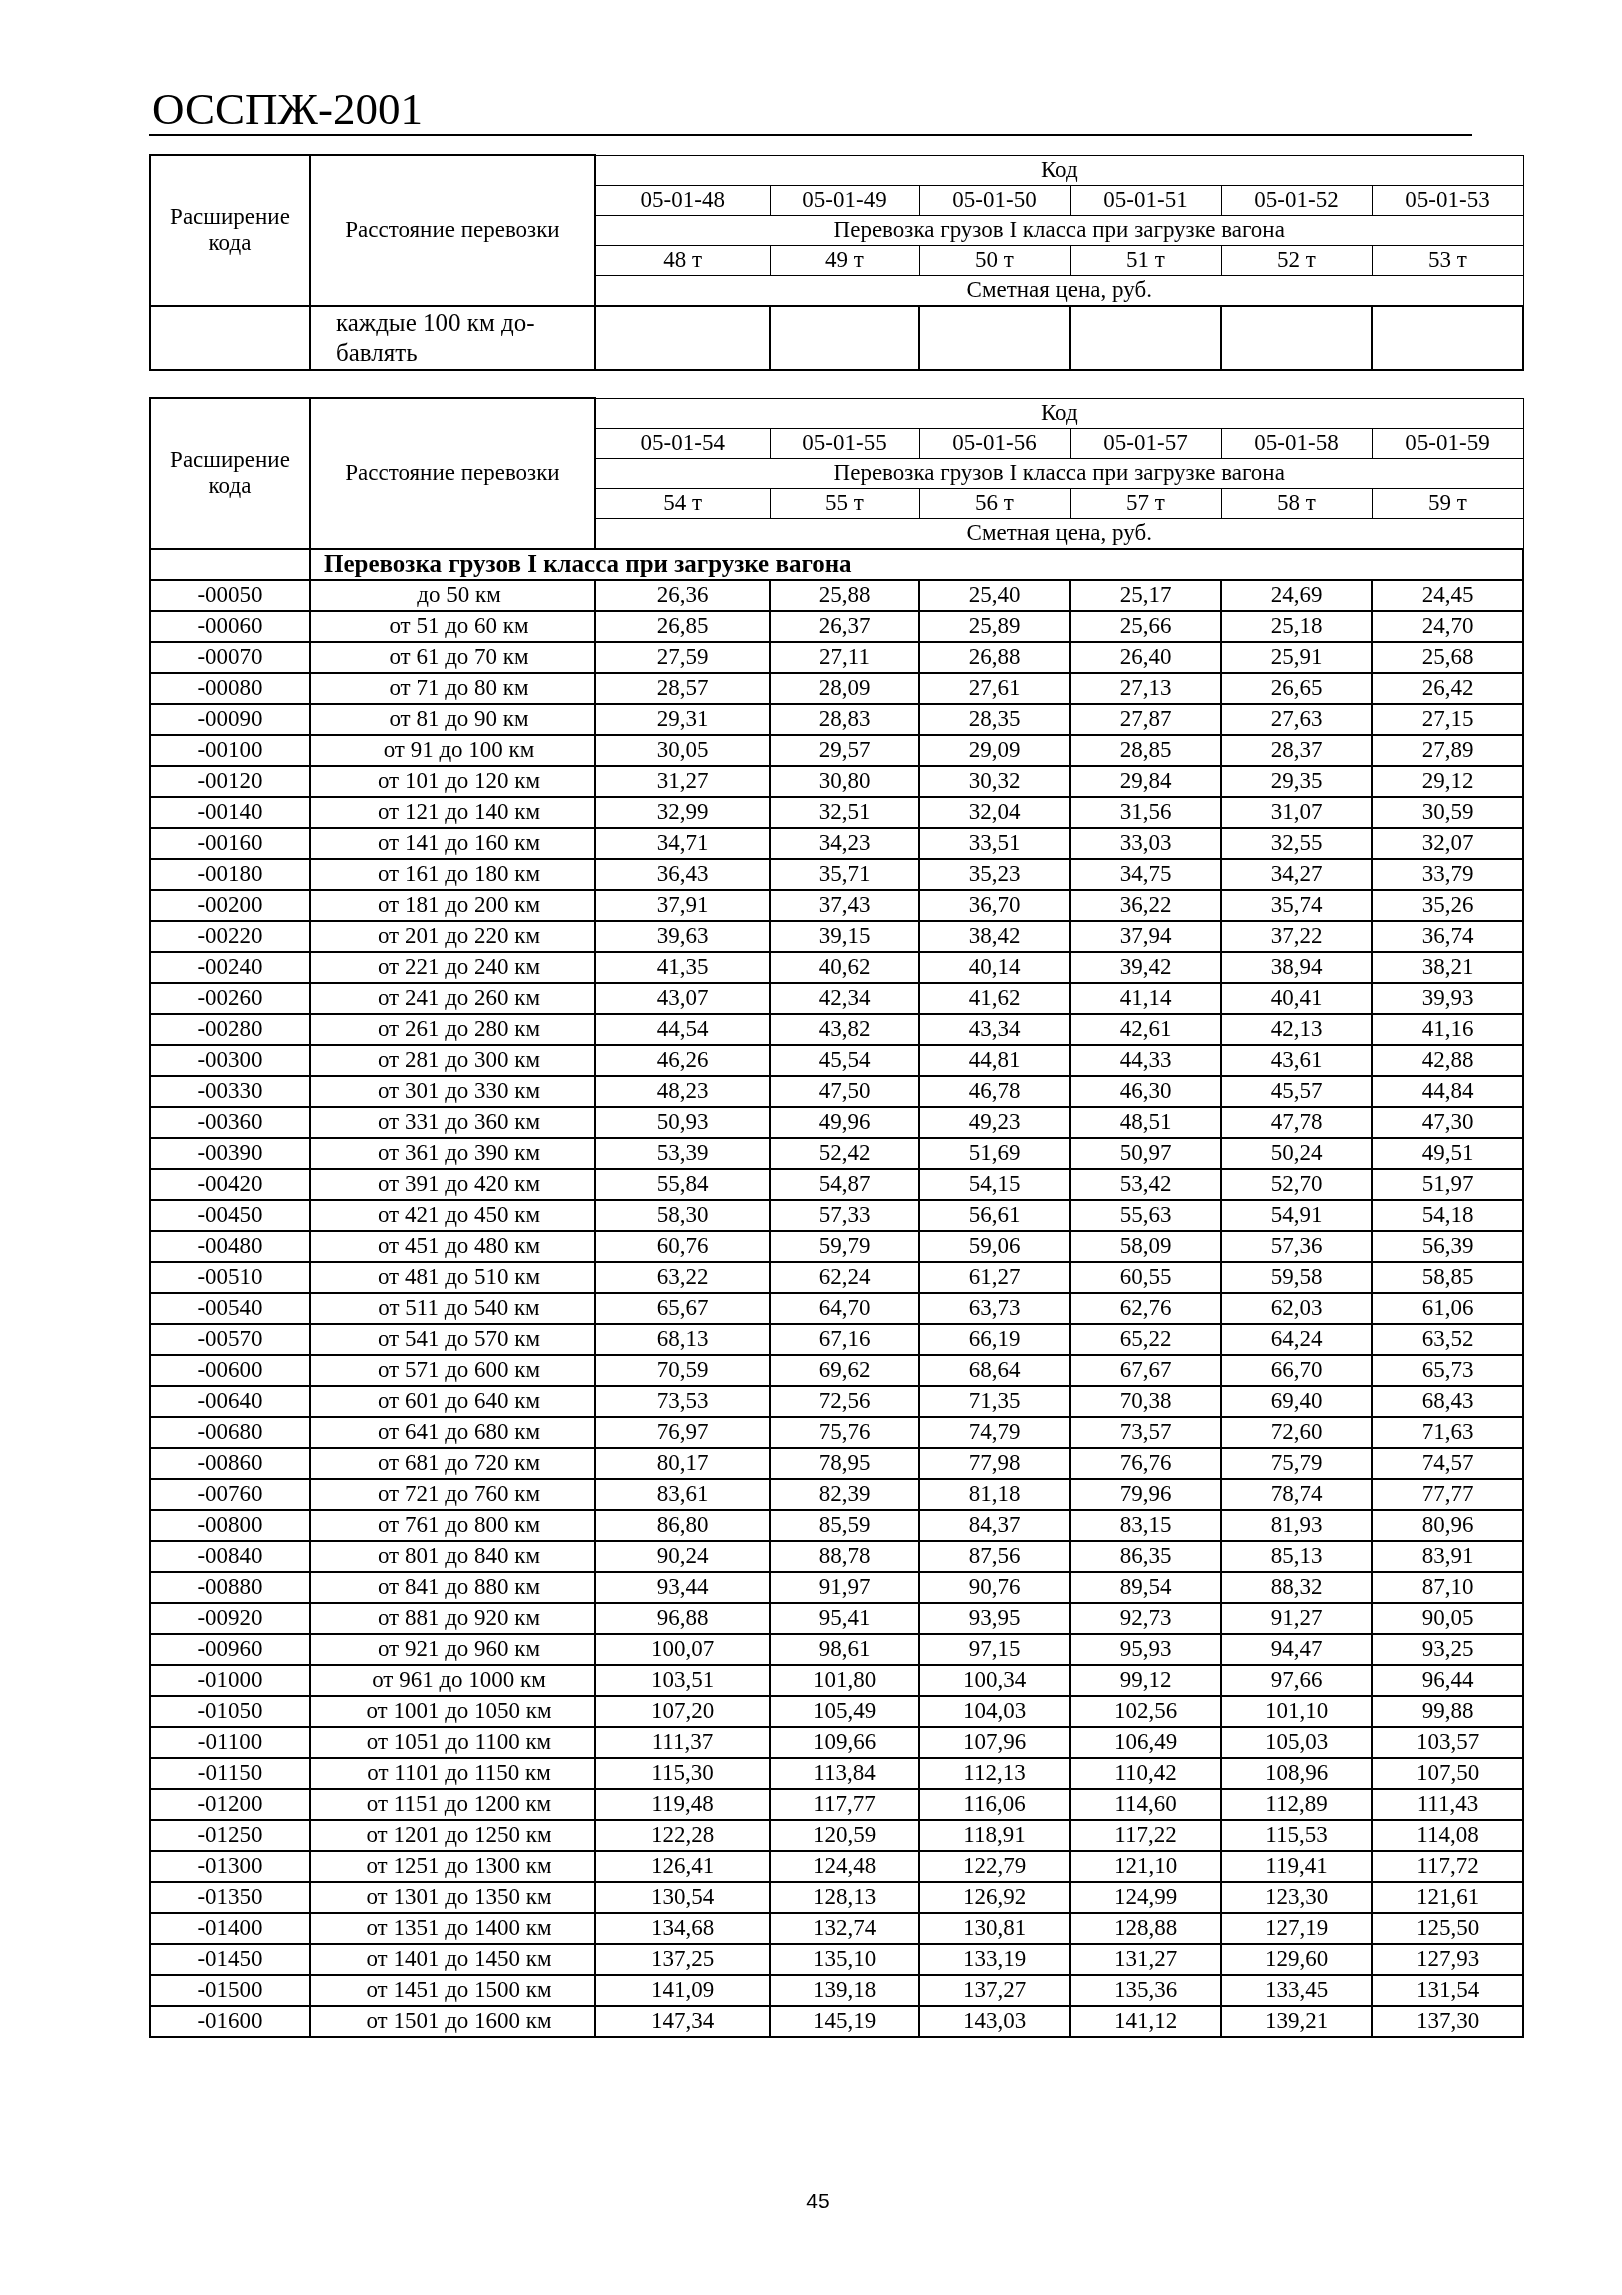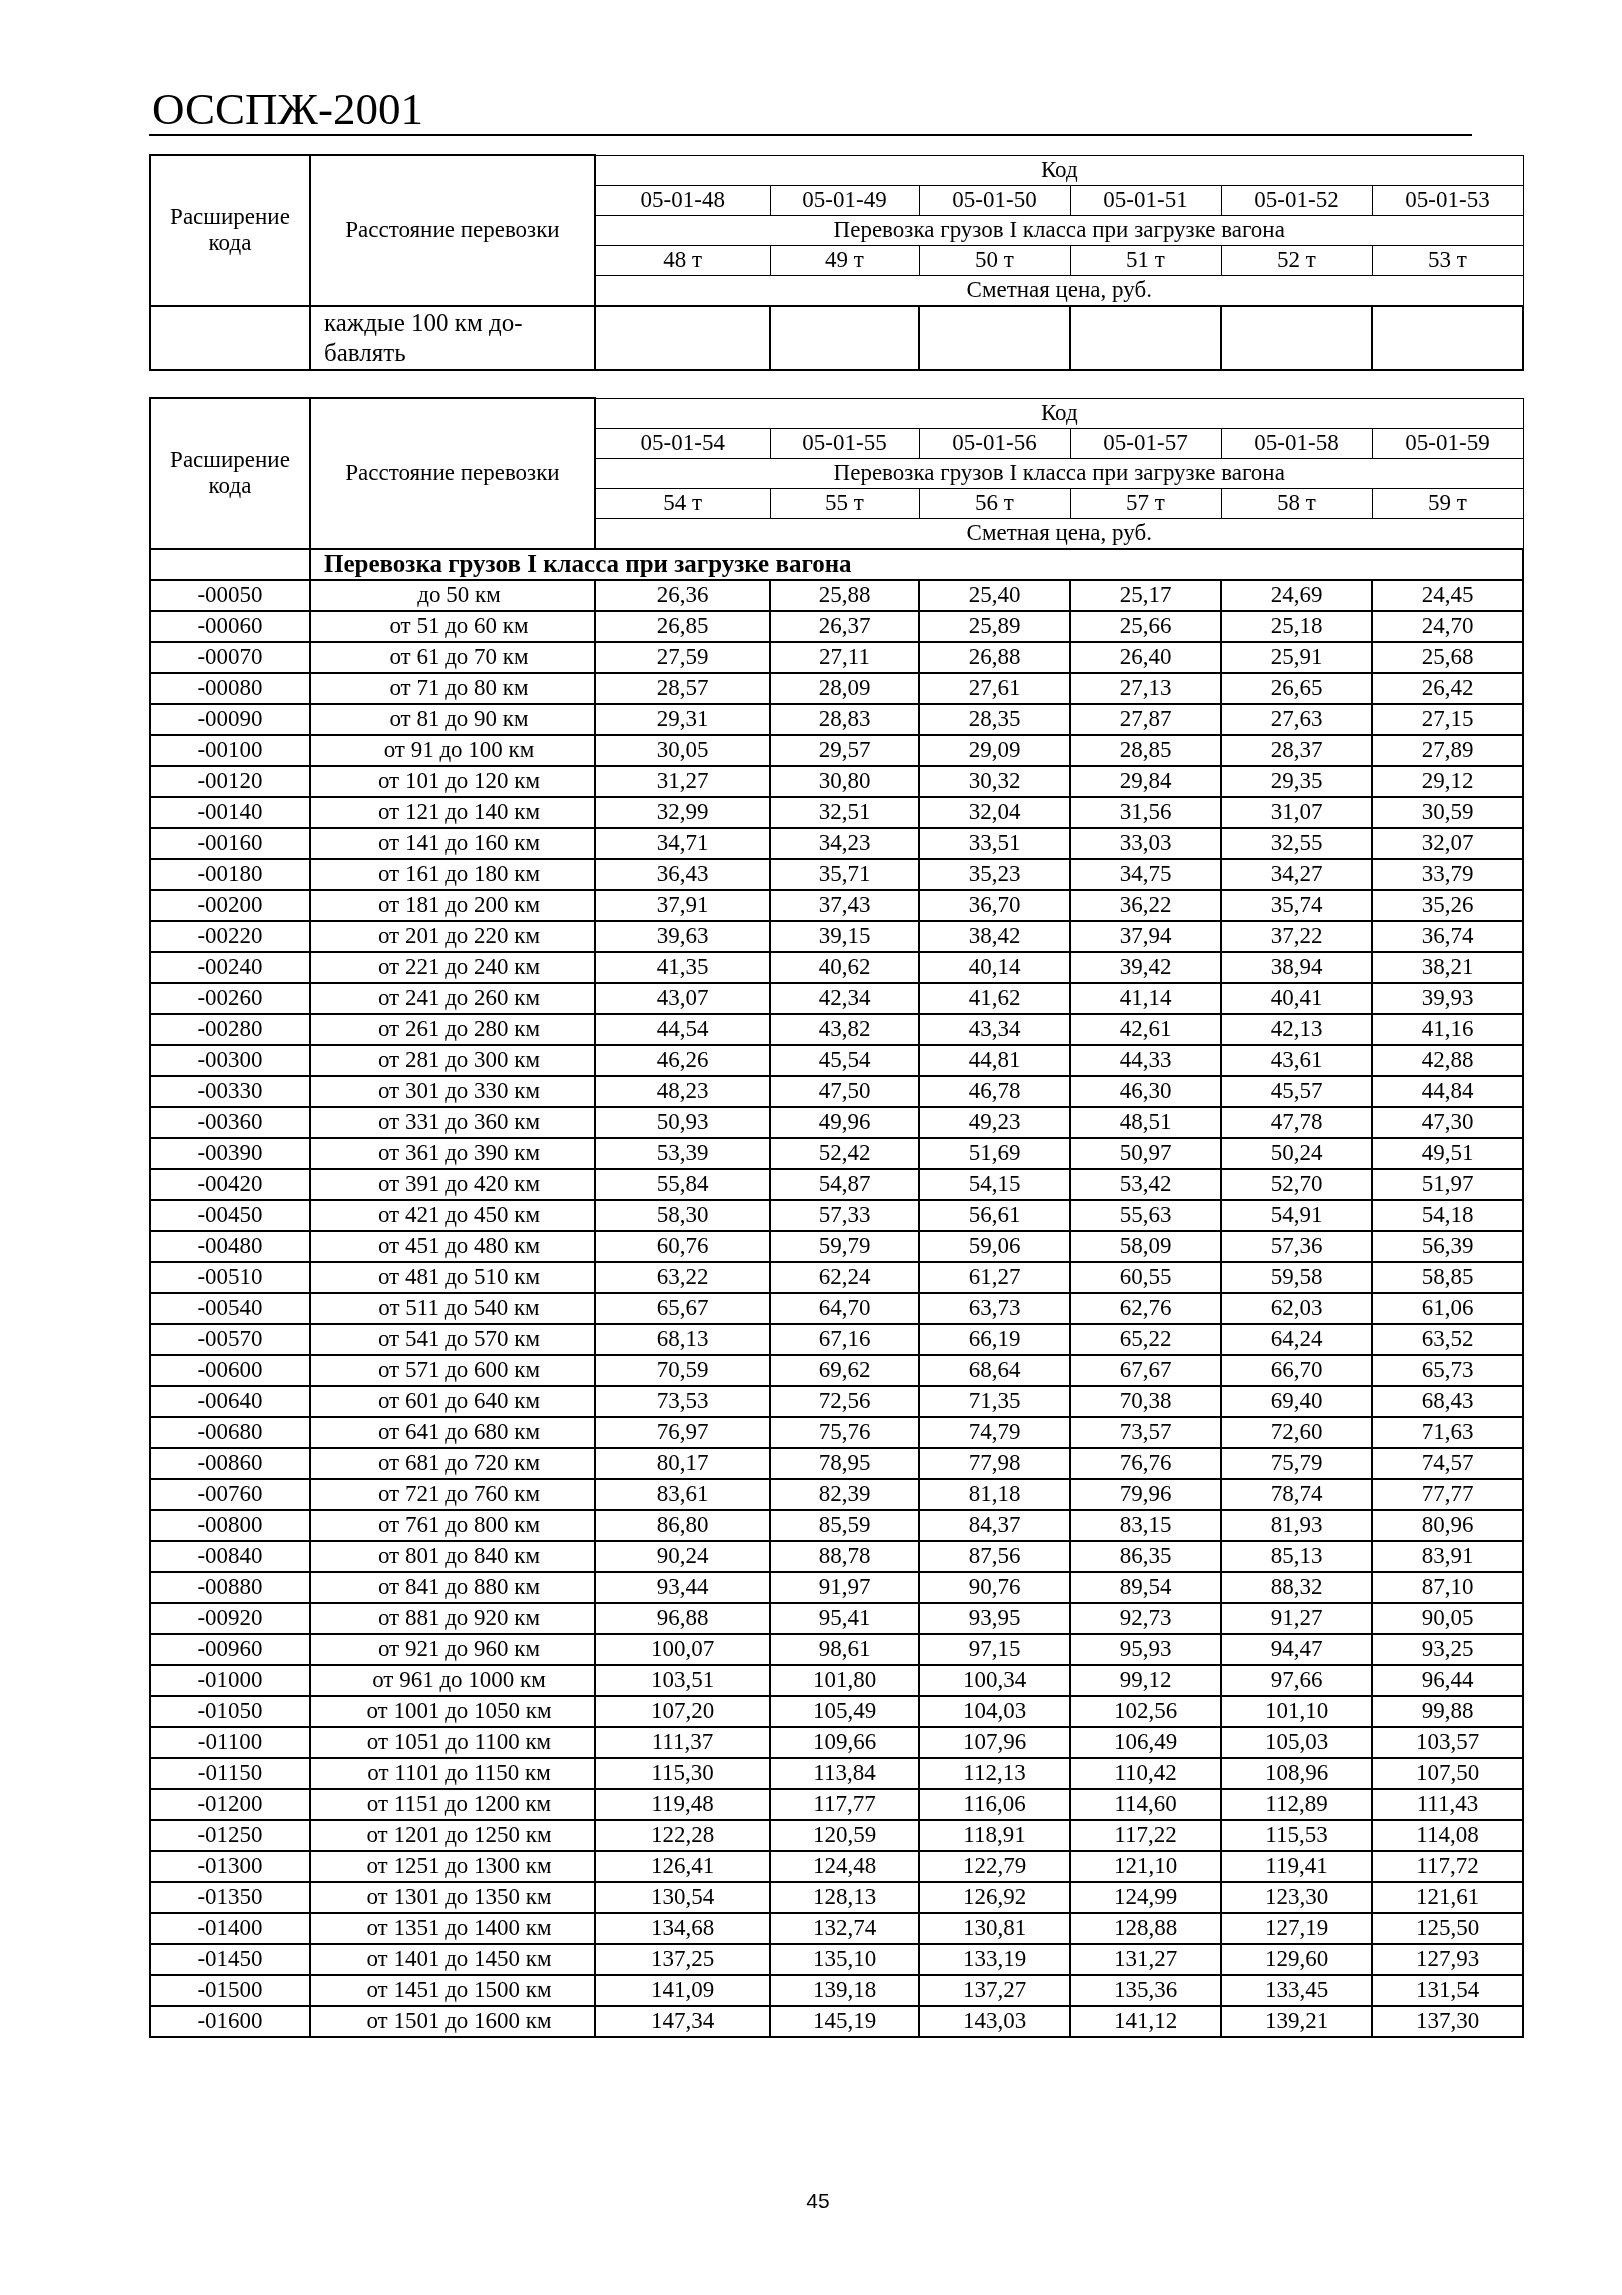--- a/index.html
+++ b/index.html
@@ -8,21 +8,21 @@
   .doc-header { position: absolute; left: 152px; top: 90px; font-size: 45px; line-height: 39px; }
   .doc-rule { position: absolute; left: 149px; top: 134px; width: 1323px; height: 0; border-top: 2.6px solid #000; }
   table.tariff { position: absolute; left: 149px; border-collapse: collapse; table-layout: fixed; width: 1372px; }
   table.tariff td { border: 2px solid #000; padding: 0; text-align: center; vertical-align: middle;
                     font-size: 23px; line-height: 26px; overflow: hidden; white-space: nowrap; }
   table.tariff td.thin { border-width: 1.3px; }
   table.t1 { top: 154px; }
   table.t2 { top: 397px; }
   .hdr-row td { height: 29px; }
   .t1 .add-row td { height: 62px; }
-  .t1 .add-row td.dist { text-align: left; padding-left: 13px; white-space: normal; line-height: 30px; font-size: 25px; margin-left: 20px; }
+  .t1 .add-row td.dist { text-align: left; padding-left: 25px; white-space: normal; line-height: 30px; font-size: 25px; margin-left: 20px; }
   td.ext { font-size: 23px; }
   td.dist { text-align: left; padding-left: 13px; }
   .section-row td { height: 29.4px; }
   .section-row td.section-title { text-align: left; padding-left: 13px; font-weight: bold; font-size: 25px; }
   .data-row td { height: 29px; font-size: 23.6px; }
   .data-row td.dist { font-size: 23px; padding-left: 13px; }
   .page-number { position: absolute; left: 7px; width: 1622px; top: 2189px; text-align: center;
                  font-family: "Liberation Sans", "DejaVu Sans", sans-serif; font-size: 21px; }
 </style>
 </head>

